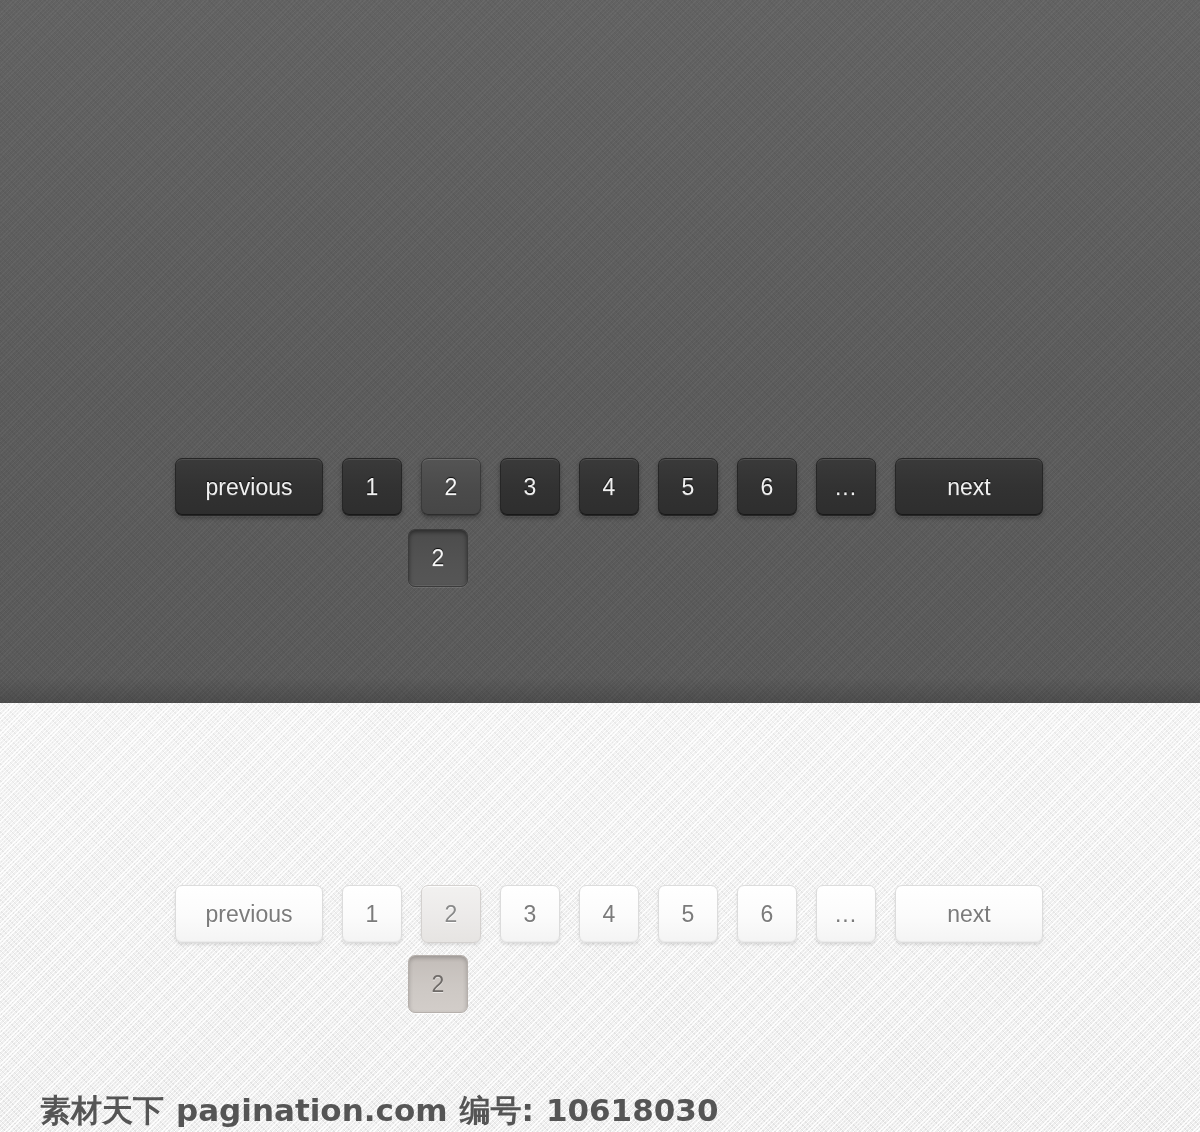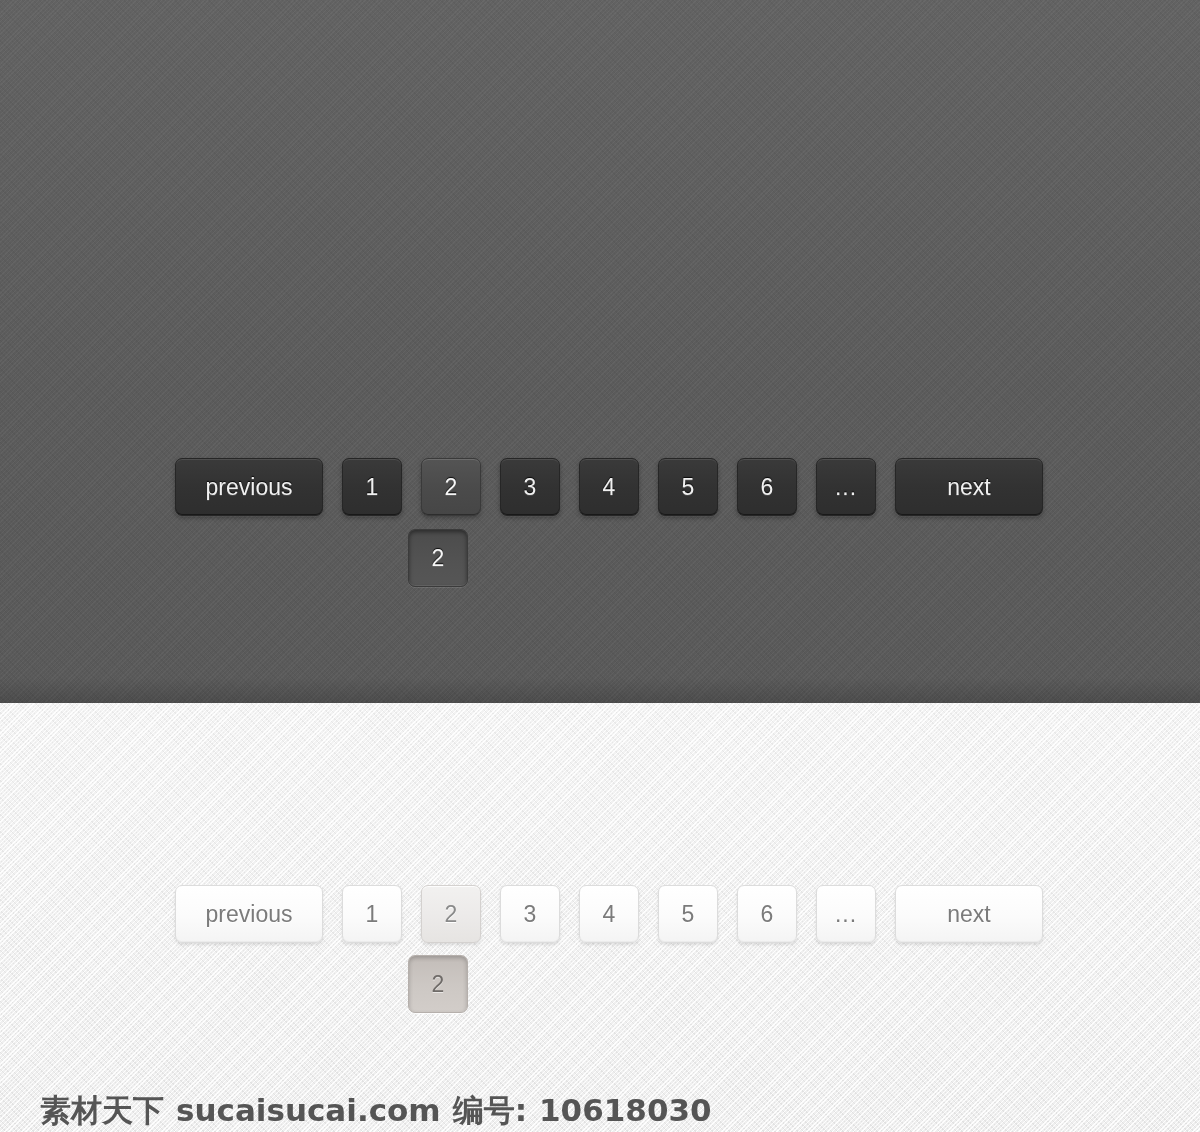--- a/index.html
+++ b/index.html
@@ -277,18 +277,18 @@
     </div>
 
     <div class="pager-row2" style="left:408px; top:252px;">
       <div class="btn btn-light pressed">2</div>
     </div>
 
   </div>
 
   <div class="watermark">
     <span class="wm-seg">素材天下</span>
-    <span class="wm-seg">sucaisucai.com</span>
+    <span class="wm-seg">pagination.com</span>
     <span class="wm-seg">编号:</span>
     <span class="wm-seg">10618030</span>
   </div>
 
 </div>
 
 </body></html>

